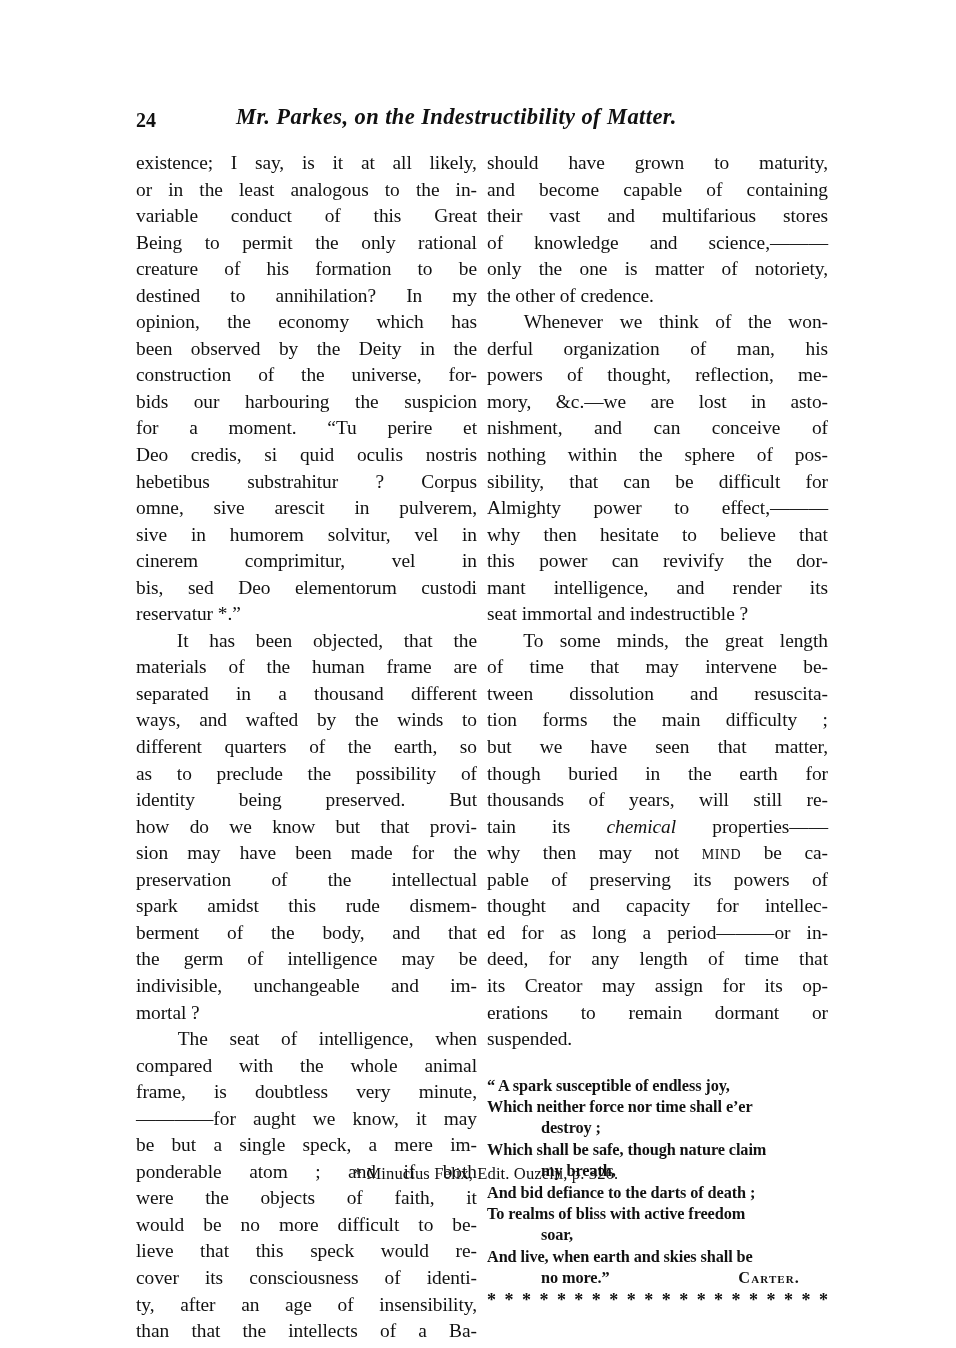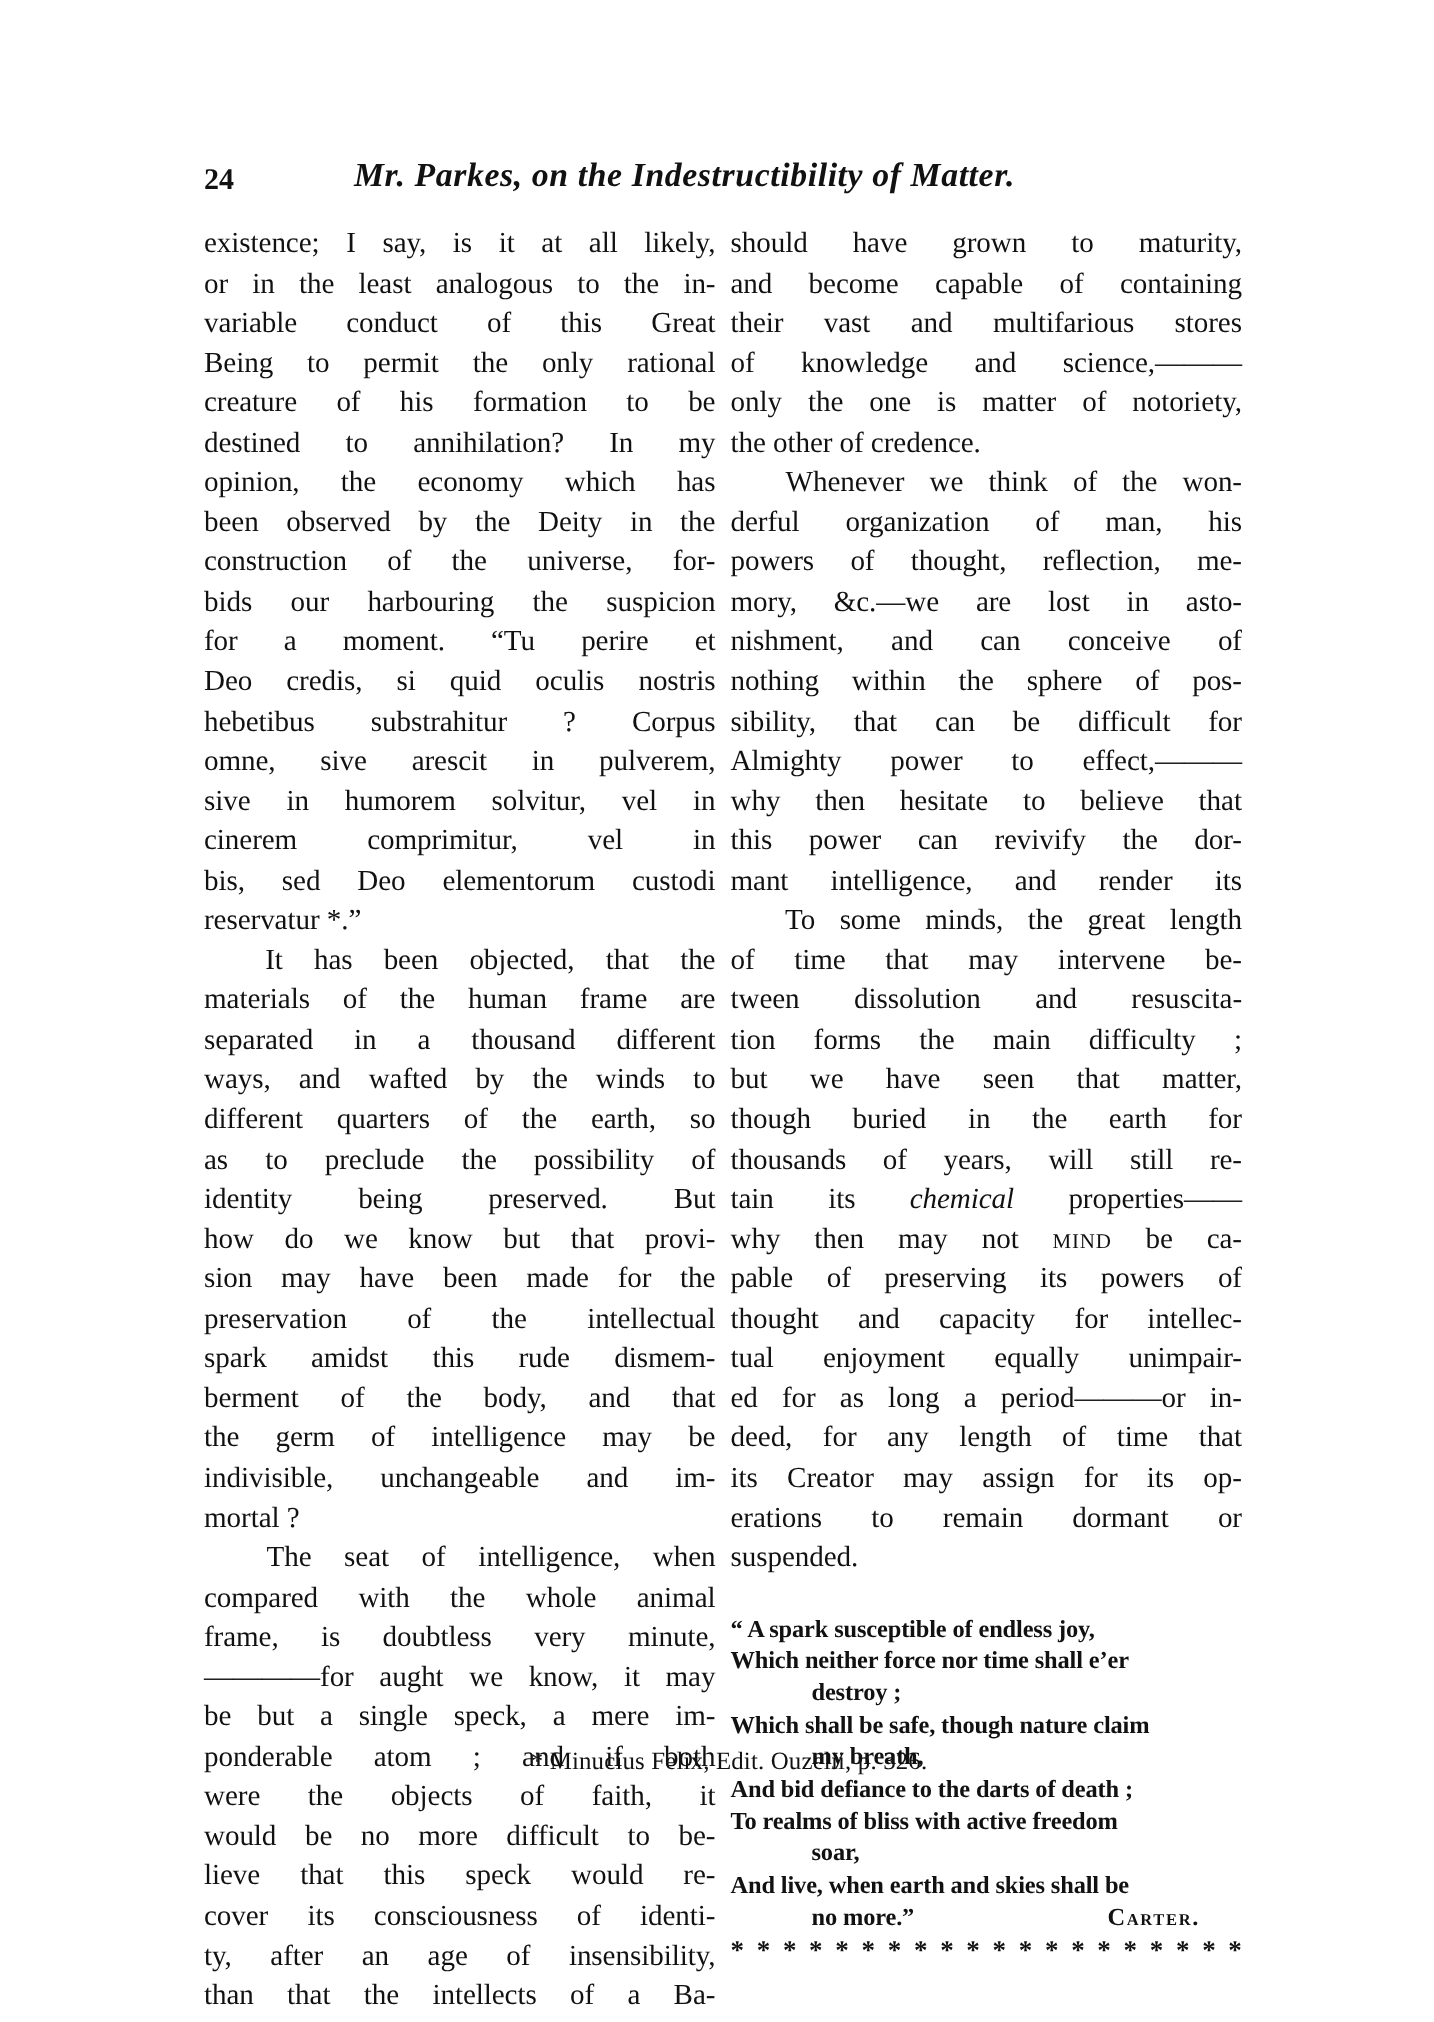--- a/index.html
+++ b/index.html
@@ -208,34 +208,34 @@
         <span class="ln j"><span>derful</span><span>organization</span><span>of</span><span>man,</span><span>his</span></span>
         <span class="ln j"><span>powers</span><span>of</span><span>thought,</span><span>reflection,</span><span>me-</span></span>
         <span class="ln j"><span>mory,</span><span>&amp;c.—we</span><span>are</span><span>lost</span><span>in</span><span>asto-</span></span>
         <span class="ln j"><span>nishment,</span><span>and</span><span>can</span><span>conceive</span><span>of</span></span>
         <span class="ln j"><span>nothing</span><span>within</span><span>the</span><span>sphere</span><span>of</span><span>pos-</span></span>
         <span class="ln j"><span>sibility,</span><span>that</span><span>can</span><span>be</span><span>difficult</span><span>for</span></span>
         <span class="ln j"><span>Almighty</span><span>power</span><span>to</span><span>effect,———</span></span>
         <span class="ln j"><span>why</span><span>then</span><span>hesitate</span><span>to</span><span>believe</span><span>that</span></span>
         <span class="ln j"><span>this</span><span>power</span><span>can</span><span>revivify</span><span>the</span><span>dor-</span></span>
         <span class="ln j"><span>mant</span><span>intelligence,</span><span>and</span><span>render</span><span>its</span></span>
+        <span class="ln">seat immortal and indestructible ?</span>
       </p>
       <p class="para">
         <span class="ln j"><span class="indent"></span><span>To</span><span>some</span><span>minds,</span><span>the</span><span>great</span><span>length</span></span>
         <span class="ln j"><span>of</span><span>time</span><span>that</span><span>may</span><span>intervene</span><span>be-</span></span>
         <span class="ln j"><span>tween</span><span>dissolution</span><span>and</span><span>resuscita-</span></span>
         <span class="ln j"><span>tion</span><span>forms</span><span>the</span><span>main</span><span>difficulty</span><span>;</span></span>
         <span class="ln j"><span>but</span><span>we</span><span>have</span><span>seen</span><span>that</span><span>matter,</span></span>
         <span class="ln j"><span>though</span><span>buried</span><span>in</span><span>the</span><span>earth</span><span>for</span></span>
         <span class="ln j"><span>thousands</span><span>of</span><span>years,</span><span>will</span><span>still</span><span>re-</span></span>
         <span class="ln j"><span>tain</span><span>its</span><span><span class="ital">chemical</span></span><span>properties——</span></span>
         <span class="ln j"><span>why</span><span>then</span><span>may</span><span>not</span><span><span class="smallcaps">mind</span></span><span>be</span><span>ca-</span></span>
         <span class="ln j"><span>pable</span><span>of</span><span>preserving</span><span>its</span><span>powers</span><span>of</span></span>
         <span class="ln j"><span>thought</span><span>and</span><span>capacity</span><span>for</span><span>intellec-</span></span>
-        <span class="ln j"><span>tual</span><span>enjoyment</span><span>equally</span><span>unimpair-</span></span>
         <span class="ln j"><span>ed</span><span>for</span><span>as</span><span>long</span><span>a</span><span>period———or</span><span>in-</span></span>
         <span class="ln j"><span>deed,</span><span>for</span><span>any</span><span>length</span><span>of</span><span>time</span><span>that</span></span>
         <span class="ln j"><span>its</span><span>Creator</span><span>may</span><span>assign</span><span>for</span><span>its</span><span>op-</span></span>
         <span class="ln j"><span>erations</span><span>to</span><span>remain</span><span>dormant</span><span>or</span></span>
         <span class="ln">suspended.</span>
       </p>
       <div class="verse" style="margin-top: 22px; font-family: Liberation Serif, serif;">
         <span class="vline">“ A spark susceptible of endless joy,</span>
         <span class="vline">Which neither force nor time  shall e’er</span>
         <span class="vline runover">destroy ;</span>

